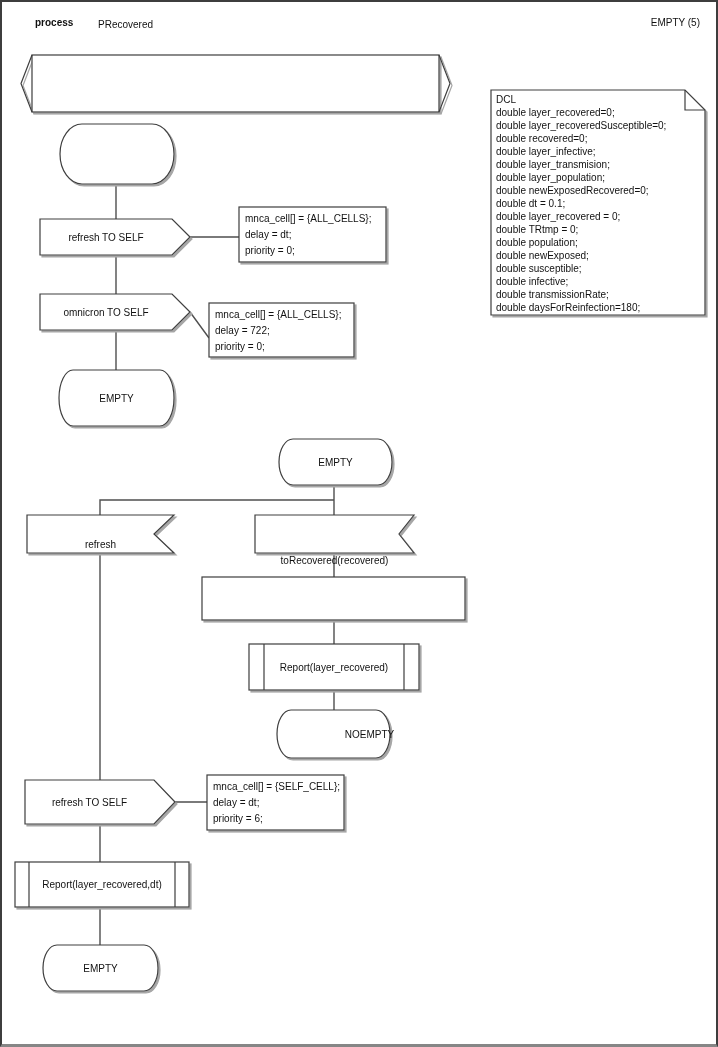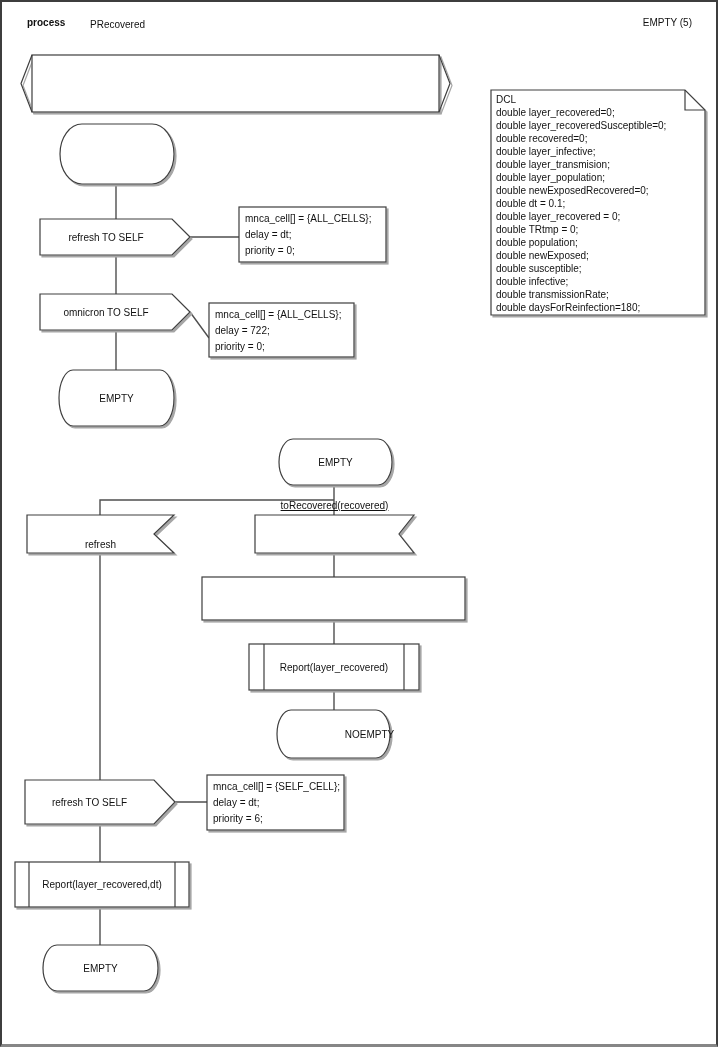--- a/index.html
+++ b/index.html
@@ -26,21 +26,21 @@
   .txtblock{
     position:absolute;
     font-size:10px;line-height:16px;text-align:left;
     white-space:pre-line;
   }
   .dclblock{
     position:absolute;
     font-size:10px;line-height:13px;text-align:left;
     white-space:pre-line;
   }
-  .hdr{position:absolute;font-size:10px;}
+  .hdr{position:absolute;font-size:10px;margin-left:8px;}
   .bold{font-weight:bold;}
   .center-multi{white-space:pre-line;line-height:15px;}
 </style>
 </head>
 <body>
 
 <div id="page">
 
   <svg id="shapes" width="718" height="1047" viewBox="0 0 718 1047">
     <defs>
@@ -133,21 +133,21 @@
 delay = dt;
 priority = 0;</div>
   <div class="lbl" style="left:38px;top:292px;width:132px;height:36px;">omnicron TO SELF</div>
   <div class="txtblock" style="left:213px;top:305px;width:138px;">mnca_cell[] = {ALL_CELLS};
 delay = 722;
 priority = 0;</div>
   <div class="lbl" style="left:57px;top:368px;width:115px;height:56px;">EMPTY</div>
 
   <div class="lbl" style="left:277px;top:437px;width:113px;height:46px;">EMPTY</div>
   <div class="lbl" style="left:25px;top:495px;width:147px;height:38px;margin-top:28px;">refresh</div>
-  <div class="lbl" style="left:253px;top:484px;width:159px;height:38px;text-decoration:underline;">toRecovered(recovered)</div>
+  <div class="lbl" style="left:253px;top:539px;width:159px;height:38px;">toRecovered(recovered)</div>
   <div class="lbl" style="left:247px;top:642px;width:170px;height:46px;">Report(layer_recovered)</div>
   <div class="lbl" style="left:275px;top:708px;width:113px;height:48px;padding-left:36px;">NOEMPTY</div>
 
   <div class="lbl" style="left:23px;top:778px;width:129px;height:44px;">refresh TO SELF</div>
   <div class="txtblock" style="left:211px;top:777px;width:130px;">mnca_cell[] = {SELF_CELL};
 delay = dt;
 priority = 6;</div>
   <div class="lbl" style="left:13px;top:860px;width:174px;height:45px;">Report(layer_recovered,dt)</div>
   <div class="lbl" style="left:41px;top:943px;width:115px;height:46px;">EMPTY</div>
 

